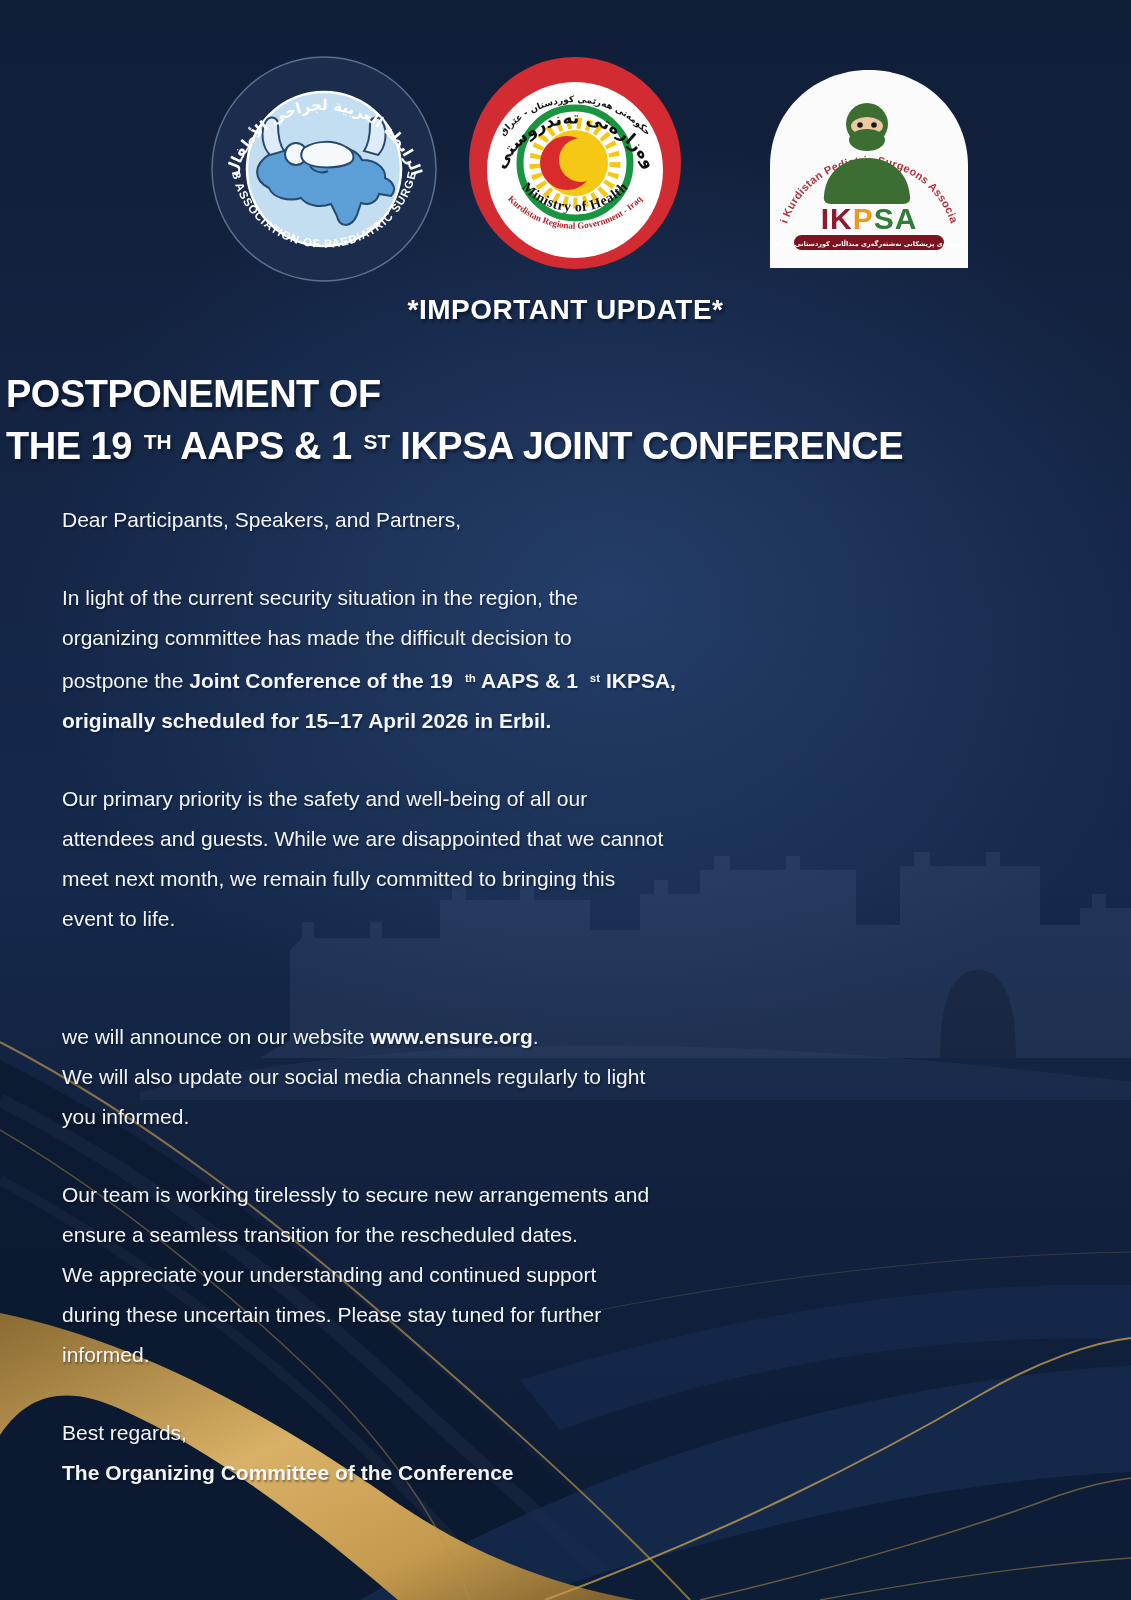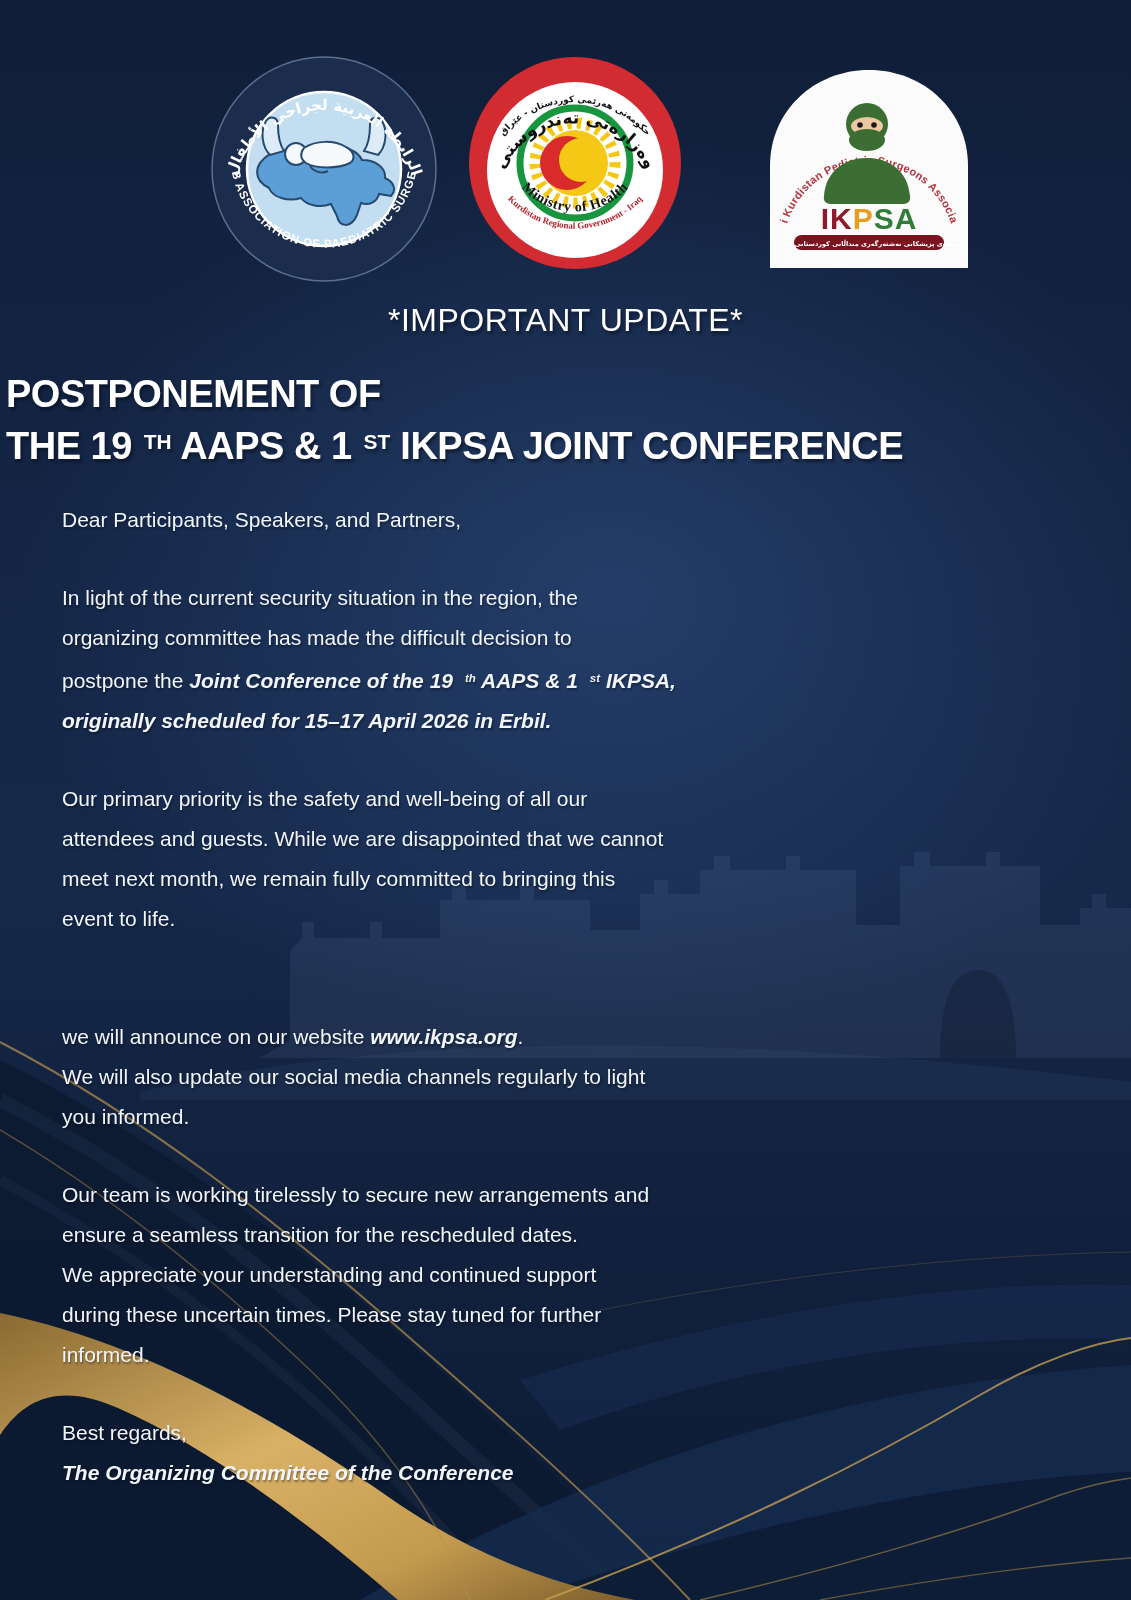--- a/index.html
+++ b/index.html
@@ -13,40 +13,40 @@
       #132340;
     color:#f2f5f9;
   }
   
   .logo { position:absolute; }
   .logo-aaps   { left:210px; top:55px; width:228px; height:228px; }
   .logo-moh    { left:468px; top:56px; width:214px; height:214px; }
   .logo-ikpsa  { left:766px; top:66px; width:206px; height:202px; }
   
   .update-heading {
-    position:absolute; top:302px; left:0; width:100%;
-    text-align:center; font-size:32px; font-weight:normal; letter-spacing:.5px;
+    position:absolute; top:294px; left:0; width:100%;
+    text-align:center; font-size:28px; font-weight:bold; letter-spacing:.5px;
     color:#ffffff; text-shadow:2px 3px 3px rgba(4,10,22,.5);
   }
   .main-title {
     position:absolute; top:370px; left:0; width:100%;
     text-align:left; font-size:38px; font-weight:bold; letter-spacing:-0.5px;
     line-height:48px; color:#ffffff; text-shadow:2px 3px 3px rgba(4,10,22,.5);margin-left:6px;
   }
   .main-title sup, .body-sup {
     font-size:.55em; vertical-align:.5em; letter-spacing:0;padding-left:12px;
   }
   
   .content {
     position:absolute; top:500px; left:62px; right:56px;
     font-size:21px; line-height:40px; font-weight:400;
     text-shadow:1px 2px 2px rgba(4,10,22,.4); z-index:5;
   }
   .content p { margin:0 0 38px 0; }
-  .content b { font-weight:bold;font-style:italic; }
+  .content b { font-weight:bold; }
   .signature { margin-top:0; }
   
   .citadel { position:absolute; left:140px; top:830px; z-index:1; pointer-events:none; }
   .deco-waves { position:absolute; left:0; top:980px; z-index:2; pointer-events:none; }
 </style>
 </head>
 <body>
 
 <div class="poster">
 
@@ -157,20 +157,20 @@
     <div><span>THE 19</span><sup>TH</sup><span> AAPS &amp; 1</span><sup>ST</sup><span> IKPSA JOINT CONFERENCE</span></div>
   </div>
 
   <div class="content">
     <p>Dear Participants, Speakers, and Partners,</p>
 
     <p><span>In light of the current security situation in the region, the</span><br><span>organizing committee has made the difficult decision to</span><br><span>postpone the </span><b><span>Joint Conference of the 19</span><sup class="body-sup">th</sup><span> AAPS &amp; 1</span><sup class="body-sup">st</sup><span> IKPSA,</span></b><br><b>originally scheduled for 15–17 April 2026 in Erbil.</b></p>
 
     <p><span>Our primary priority is the safety and well-being of all our</span><br><span>attendees and guests. While we are disappointed that we cannot</span><br><span>meet next month, we remain fully committed to bringing this</span><br><span>event to life.</span></p>
 
-    <p><br><span>we will announce on our website </span><b>www.ikpsa.org</b><span>.</span><br><span>We will also update our social media channels regularly to light</span><br><span>you informed.</span></p>
+    <p><br><span>we will announce on our website </span><b>www.ensure.org</b><span>.</span><br><span>We will also update our social media channels regularly to light</span><br><span>you informed.</span></p>
 
     <p><span>Our team is working tirelessly to secure new arrangements and</span><br><span>ensure a seamless transition for the rescheduled dates.</span><br><span>We appreciate your understanding and continued support</span><br><span>during these uncertain times. Please stay tuned for further</span><br><span>informed.</span></p>
 
     <p class="signature"><span>Best regards,</span><br><b>The Organizing Committee of the Conference</b></p>
   </div>
 
 </div>
 
 </body></html>

